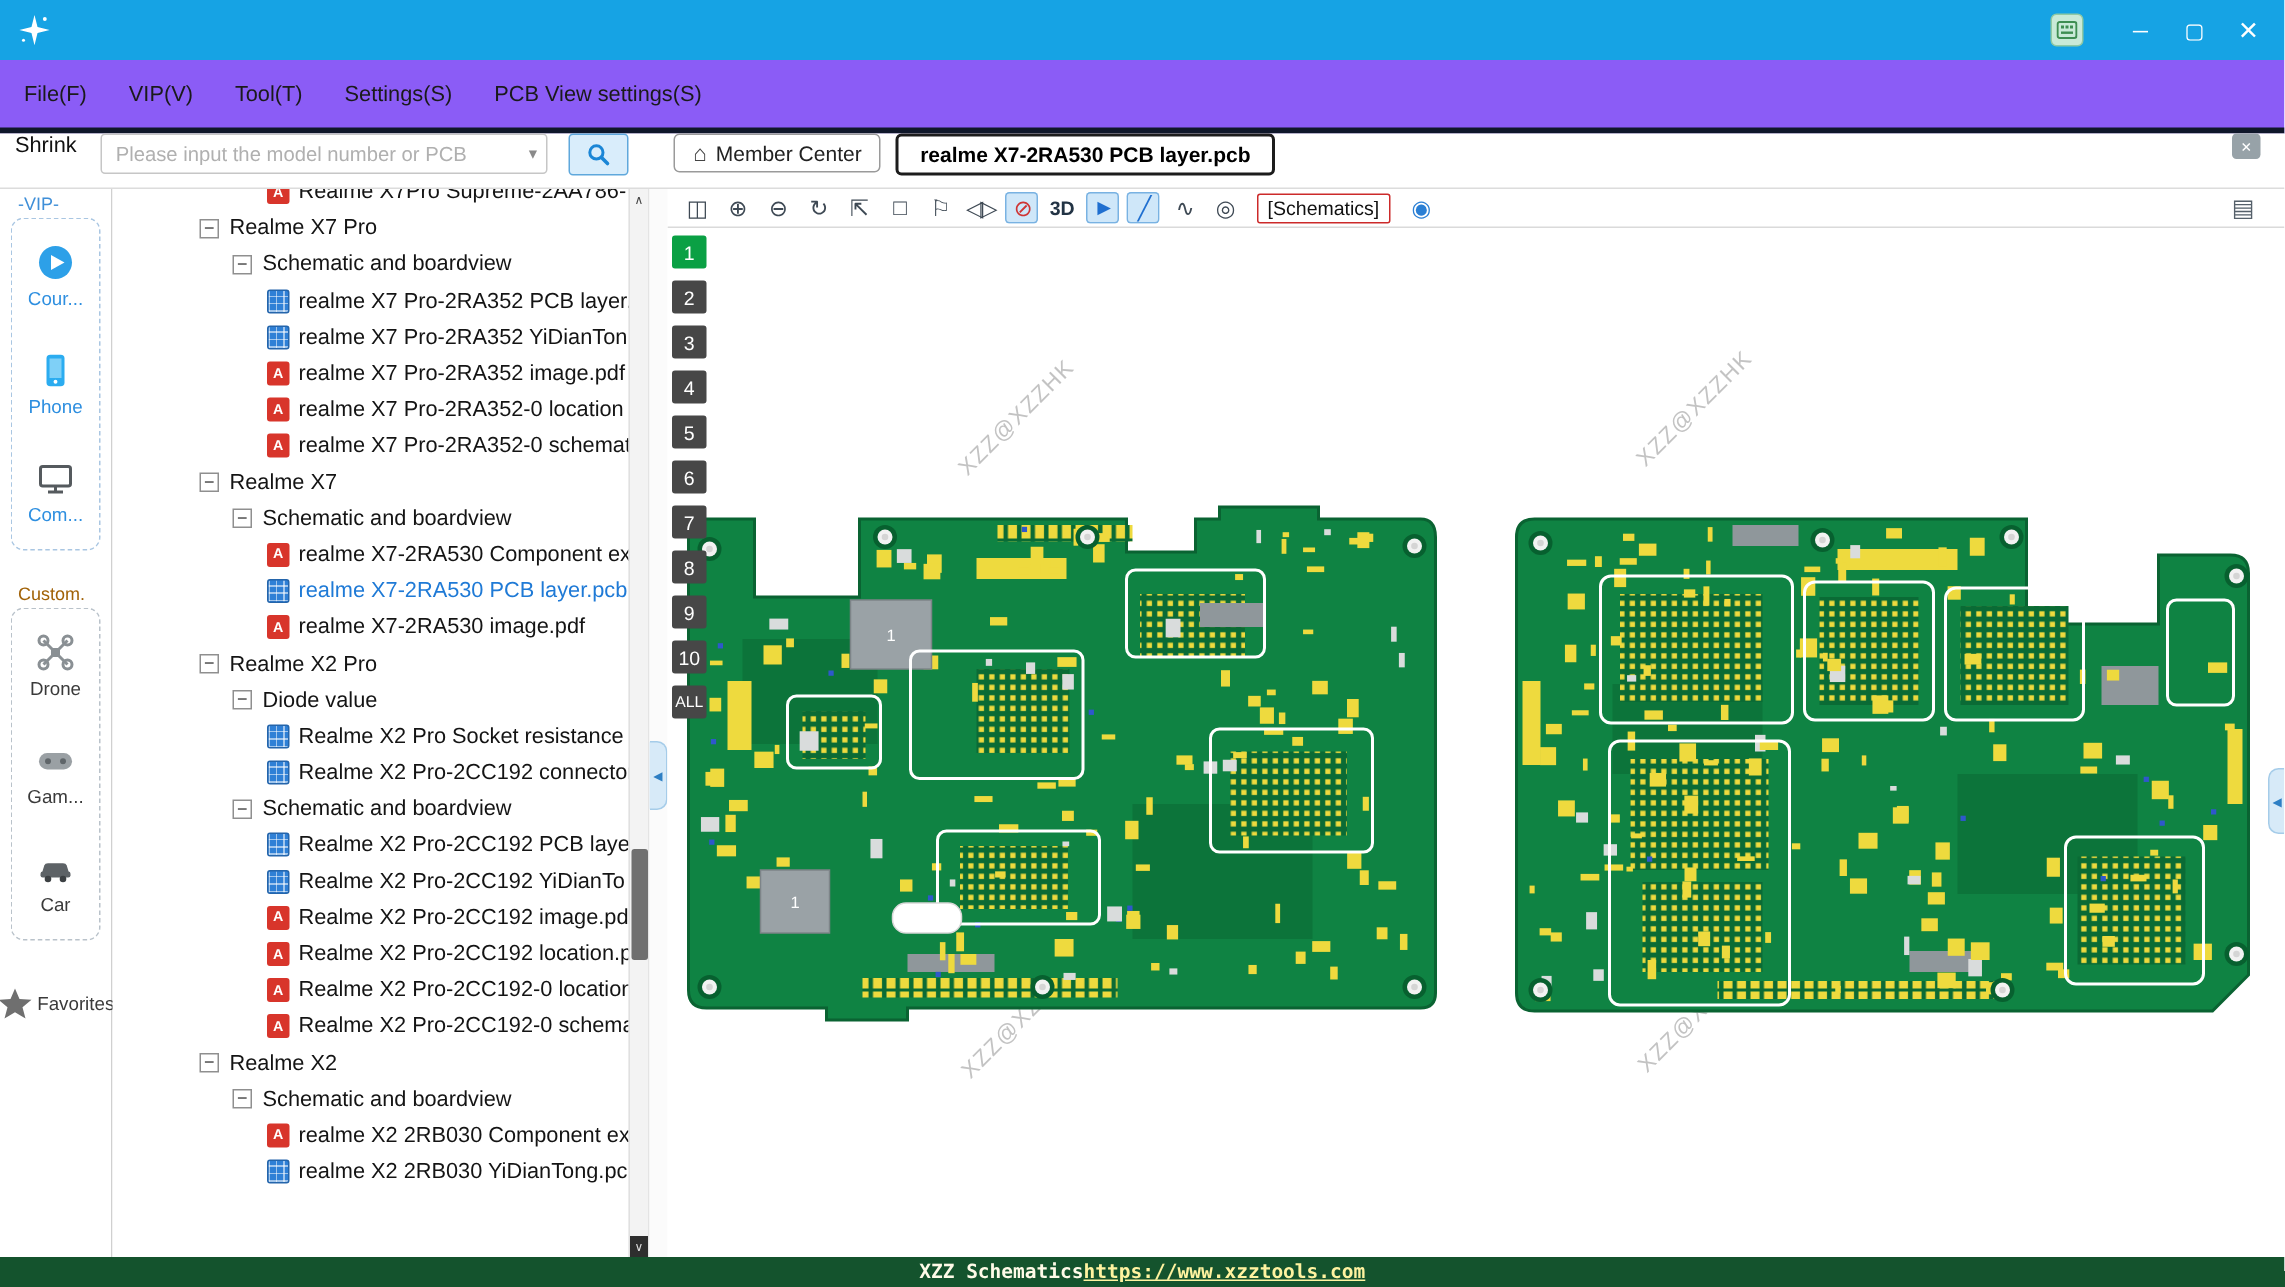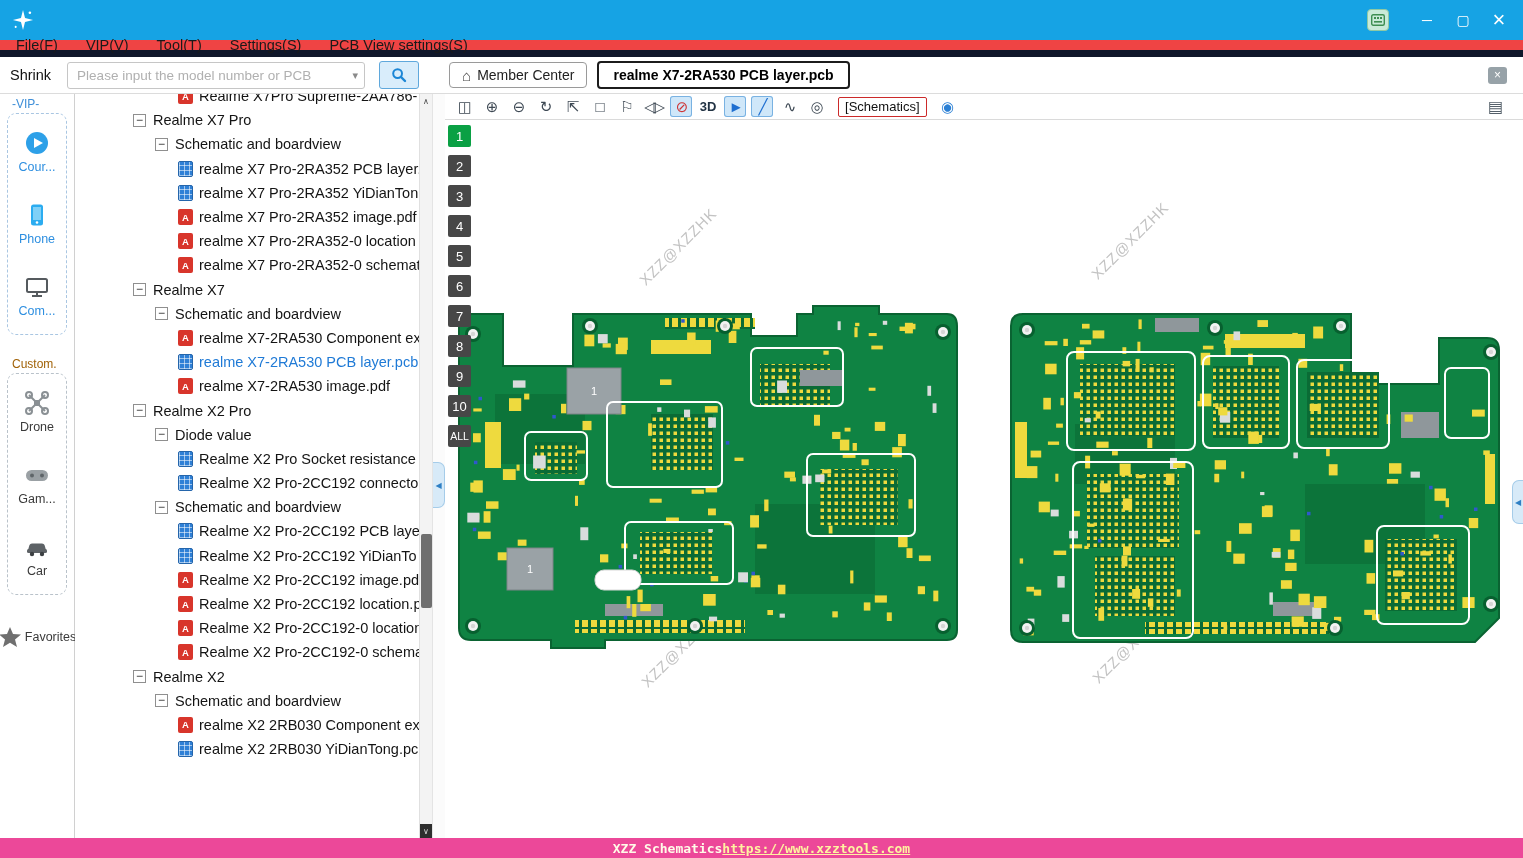--- a/index.html
+++ b/index.html
@@ -9,25 +9,25 @@
 
 
 .titlebar{height:40px;background:#16a3e4;display:flex;align-items:center;padding-left:12px;color:#fff;flex:0 0 auto}
 .app-title{font-size:15px;margin-left:10px}
 .win-controls{margin-left:auto;display:flex;align-items:center}
 .ime-badge{width:22px;height:22px;background:#c9ead8;border:1px solid #8fc9a4;border-radius:4px;margin-right:20px;display:flex;align-items:center;justify-content:center}
 .win-btn{width:36px;height:40px;display:flex;align-items:center;justify-content:center;font-size:14px;color:#fff}
 .win-btn.close{font-size:22px;margin-right:6px}
 
 
-.menubar{height:17px;background:#ef4444;display:flex;align-items:center;padding-left:16px;gap:28px;border-bottom:7px solid #0f172a;flex:0 0 auto}
+.menubar{height:49px;background:#8b5cf6;display:flex;align-items:center;padding-left:16px;gap:28px;border-bottom:4px solid #0f172a;flex:0 0 auto}
 .menu-item{font-size:14.5px;color:#1a1a1a}
 
 
-.toolbar{height:37px;background:#fff;display:flex;align-items:center;padding:0 10px;border-bottom:1px solid #dcdcdc;flex:0 0 auto}
+.toolbar{height:37px;background:#fff;display:flex;padding:0 10px;border-bottom:1px solid #dcdcdc;flex:0 0 auto}
 .shrink{font-size:14.5px;color:#111;margin-right:16px}
 .search-combo{width:298px;height:27px;border:1px solid #c6c6c6;border-radius:3px;display:flex;align-items:center;padding:0 6px 0 9px;background:#fff}
 .search-input{border:none;outline:none;flex:1;font-size:13.5px;color:#333;font-family:inherit;min-width:0}
 .search-input::placeholder{color:#b0b0b0}
 .caret{color:#8a8a8a;font-size:11px;margin-left:4px}
 .search-btn{width:40px;height:28px;background:#d9edfb;border:1px solid #5fa8dc;border-radius:3px;margin-left:14px;display:flex;align-items:center;justify-content:center}
 .member-center{margin-left:30px;height:26px;border:1px solid #9a9a9a;border-radius:4px;display:flex;align-items:center;padding:0 12px;gap:6px;font-size:14px;color:#222;background:#fff}
 .home-glyph{font-size:15px;color:#444}
 .doc-tab{margin-left:10px;height:28px;border:2px solid #1c1c1c;border-radius:4px;display:flex;align-items:center;padding:0 14px;font-size:14px;font-weight:bold;color:#000;background:#fff}
 .close-all{margin-left:auto;width:19px;height:17px;background:#97a2a8;border-radius:3px;color:#fff;font-size:12px;display:flex;align-items:center;justify-content:center;margin-right:6px}
@@ -83,21 +83,21 @@
 .layer-btn.all{font-size:10.5px}
 .wm{position:absolute;z-index:1;color:#c3c3c3;font-size:15px;letter-spacing:1px;transform:rotate(-45deg);white-space:nowrap}
 .wm1{left:182px;top:118px}
 .wm2{left:634px;top:112px}
 .wm3{left:184px;top:520px}
 .wm4{left:635px;top:516px}
 .pcb-svg{position:absolute;left:10px;top:184px;z-index:2}
 .right-tab{position:absolute;right:0;top:360px;width:11px;height:44px;background:#d7eaf8;border:1px solid #a5cce9;border-right:none;border-radius:7px 0 0 7px;display:flex;align-items:center;justify-content:center;font-size:8px;color:#2e7fc4;z-index:6}
 
 
-.statusbar{height:20px;background:#ec4899;display:flex;align-items:center;justify-content:center;gap:0;font-family:"DejaVu Sans Mono","Liberation Mono",monospace;font-size:13px;font-weight:bold;flex:0 0 auto}
+.statusbar{height:20px;background:#14532d;display:flex;align-items:center;justify-content:center;gap:0;font-family:"DejaVu Sans Mono","Liberation Mono",monospace;font-size:13px;font-weight:bold;flex:0 0 auto}
 .status-brand{color:#fffbe8}
 .status-url{color:#fff3a0;text-decoration:underline}
 </style>
 </head>
 <body>
 
 <div class="window">
 
   <div class="titlebar">
     <svg width="22" height="22" viewBox="0 0 24 24">

